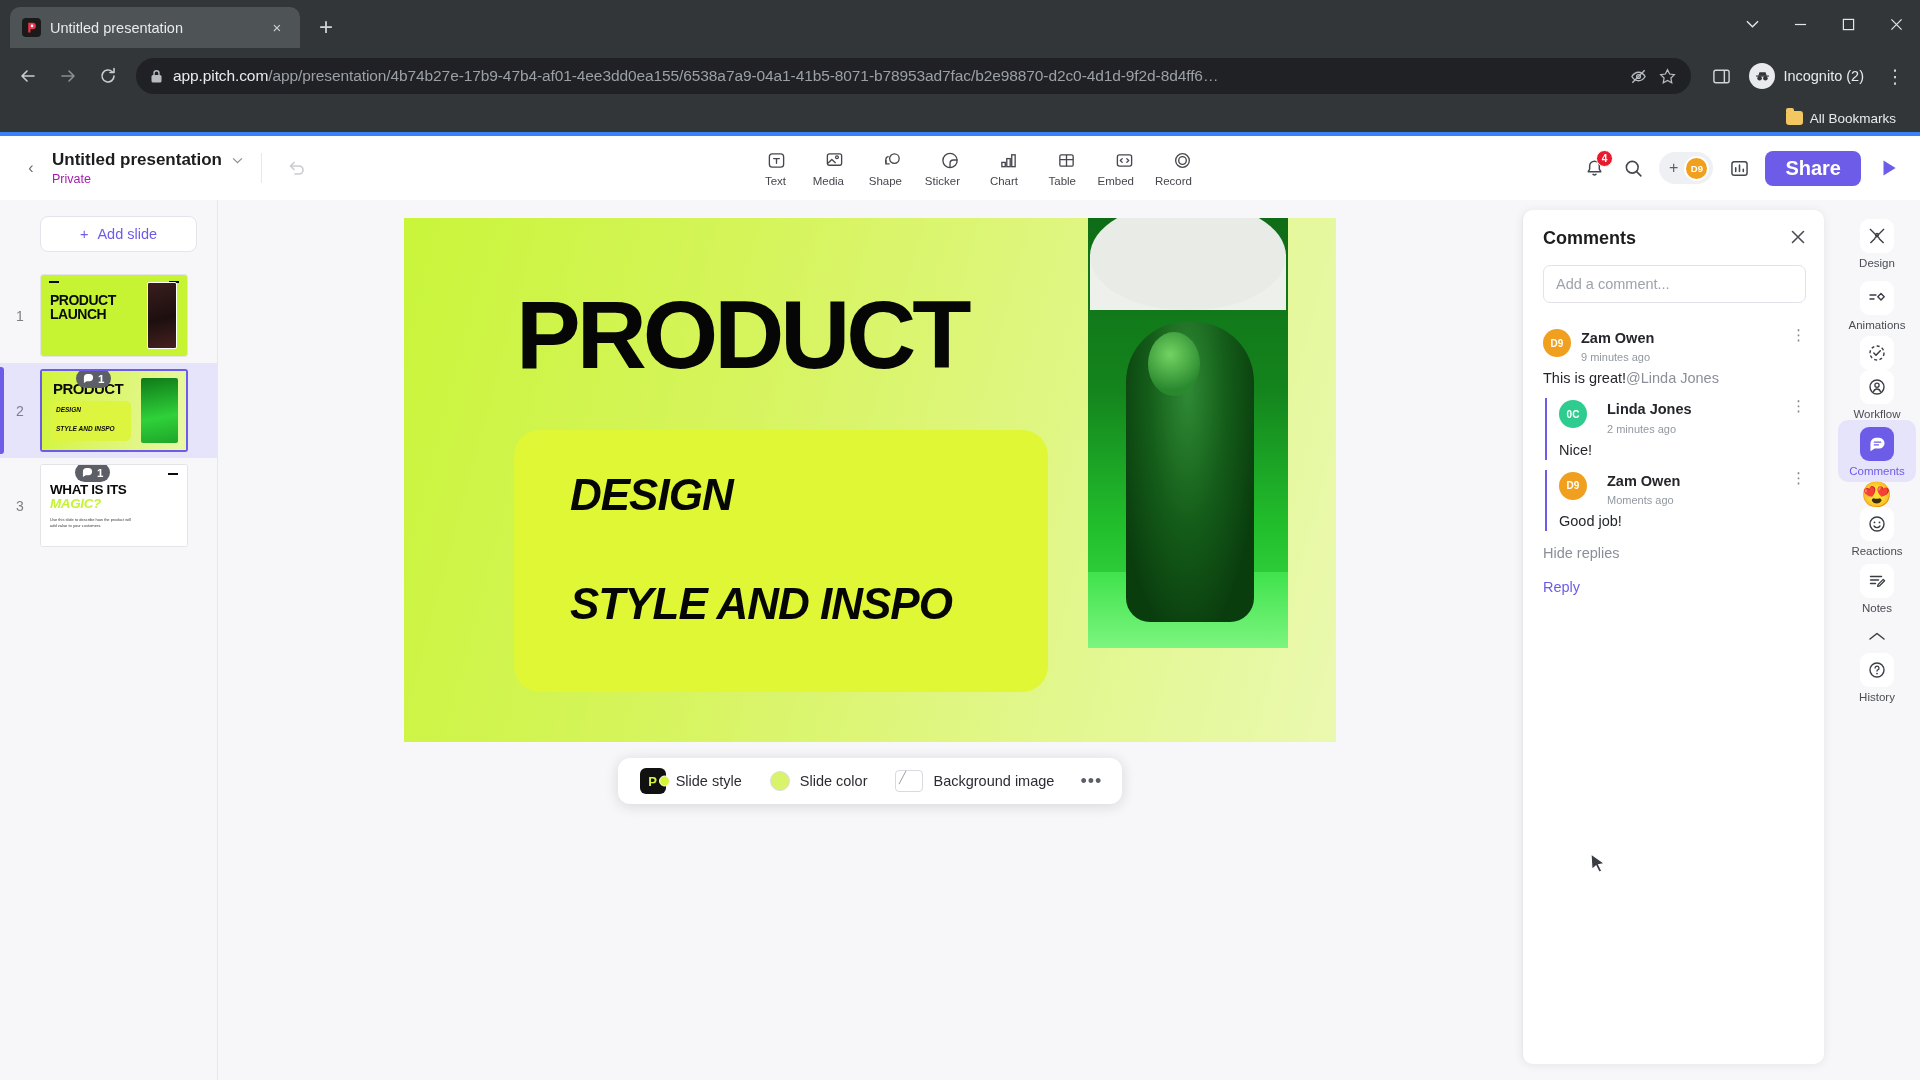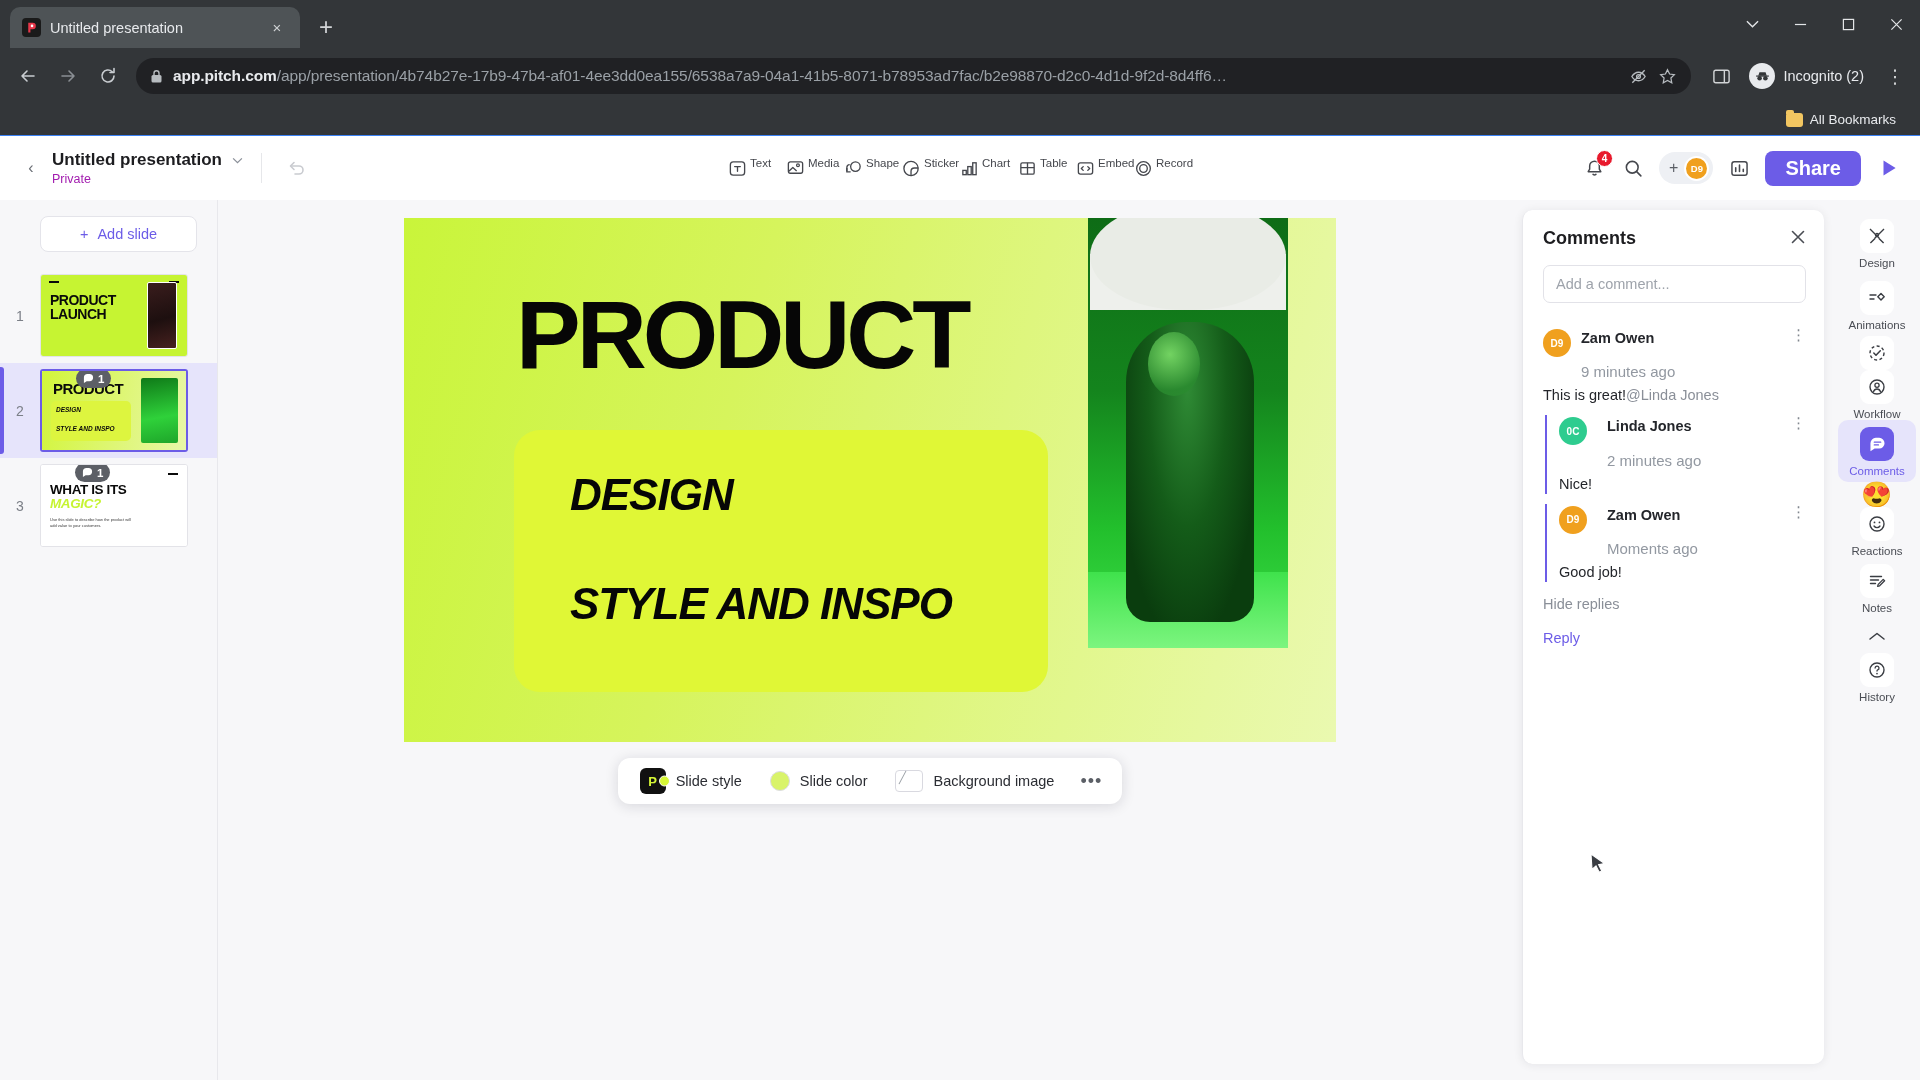--- a/index.html
+++ b/index.html
@@ -57,36 +57,36 @@
   }
   .omnibox {
     flex: 1; height: 36px; background: #202124; border-radius: 18px; margin: 0 8px 0 6px;
     display: flex; align-items: center; padding: 0 14px; gap: 10px; min-width: 0;
   }
   .lock { color: #b7bcc0; display: flex; align-items: center; flex: none; }
   .url {
     flex: 1; font-size: 15.5px; color: #9aa0a6; white-space: nowrap; overflow: hidden;
     text-overflow: ellipsis; min-width: 0; letter-spacing: -0.1px;
   }
-  .url b { color: #e8eaed; font-weight: 700; }
+  .url b { color: #e8eaed; font-weight: 400; }
   .omni-icon { color: #b7bcc0; display: flex; align-items: center; flex: none; }
   .incognito {
     display: flex; align-items: center; gap: 8px; height: 34px; padding: 0 12px 0 6px;
     border-radius: 17px; color: #e8eaed; font-size: 14.5px; flex: none;
   }
   .incognito-av {
     width: 26px; height: 26px; border-radius: 50%; background: #e8eaed;
     display: flex; align-items: center; justify-content: center; flex: none;
   }
   .kebab { color: #d2d4d6; font-size: 19px; width: 30px; text-align: center; flex: none; }
 
   .bookmarkbar {
     height: 32px; background: #333639; display: flex; align-items: center;
     justify-content: flex-end; padding-right: 16px; gap: 8px; flex: none;
-    border-bottom: 1px solid #3b82f6;
+    border-bottom: 4px solid #3b82f6;
   }
   .bmk {
     display: flex; align-items: center; gap: 7px; color: #e8eaed; font-size: 13.5px;
     padding: 3px 8px; border-radius: 4px;
   }
   .folder-ico {
     width: 17px; height: 14px; background: #f2c661; border-radius: 2px 3px 3px 3px;
     position: relative; flex: none;
   }
   .folder-ico::before {
@@ -108,21 +108,21 @@
   .pres-caret { color: #8a8f98; font-size: 11px; }
   .pres-sub { font-size: 12.5px; color: #a21caf; margin-top: 2px; }
   .vdiv { width: 1px; height: 30px; background: #e6e7ea; margin: 0 18px; }
   .undo { width: 34px; height: 34px; display: flex; align-items: center; justify-content: center; color: #c9cbd0; }
 
   .insert-tools {
     position: absolute; left: 50%; transform: translateX(-50%);
     display: flex; align-items: center; gap: 0;
   }
   .tool {
-    width: 58px; display: flex; flex-direction: row; align-items: flex-start;
+    width: 58px; display: flex; flex-direction: column; align-items: flex-end;
     gap: 3px; padding: 4px 0; border-radius: 7px;
   }
   .tool .ti { height: 22px; display: flex; align-items: center; justify-content: center; color: #45474d; }
   .tool .tl { font-size: 11.5px; color: #45474d; }
 
   .top-right { margin-left: auto; display: flex; align-items: center; gap: 13px; }
   .bell-wrap { position: relative; width: 26px; height: 26px; display:flex; align-items:center; justify-content:center; color:#45474d; }
   .bell-badge {
     position: absolute; top: -5px; right: -6px; background: #e8192c; color: #fff;
     font-size: 10px; font-weight: 700; min-width: 17px; height: 17px; border-radius: 9px;
@@ -290,21 +290,21 @@
   }
   .cm-list { flex: 1; overflow: hidden; padding: 0 18px 0 20px; }
   .cm-thread { margin-bottom: 4px; }
   .cm-item { display: flex; align-items: flex-start; gap: 10px; padding-top: 8px; }
   .av {
     width: 28px; height: 28px; border-radius: 50%; display: flex; align-items: center;
     justify-content: center; color: #fff; font-size: 10px; font-weight: 700; flex: none;
   }
   .cm-meta { flex: 1; min-width: 0; }
   .cm-name { font-size: 14.5px; font-weight: 600; color: #24262b; line-height: 1.2; }
-  .cm-time { font-size: 15px; color: #9298a1; margin-top: 16px; }
+  .cm-time { font-size: 11px; color: #9298a1; margin-top: 4px; }
   .cm-more { color: #82878f; font-size: 15px; line-height: .8; padding-left: 6px; }
   .cm-body { font-size: 14.5px; color: #24262b; padding: 7px 0 2px 0; }
   .cm-body .mention { color: #8a8f98; }
   .cm-reply { border-left: 2px solid #6c5ce7; margin-left: 2px; padding-left: 12px; margin-top: 10px; }
   .cm-reply .cm-item { padding-top: 2px; gap: 20px; }
   .cm-links { padding-top: 14px; }
   .cm-hide { font-size: 14.5px; color: #8a8f98; }
   .cm-replylink { font-size: 14.5px; color: #6c5ce7; margin-top: 18px; }
 
   .cursor { position: absolute; left: 1372px; top: 653px; z-index: 50; }

